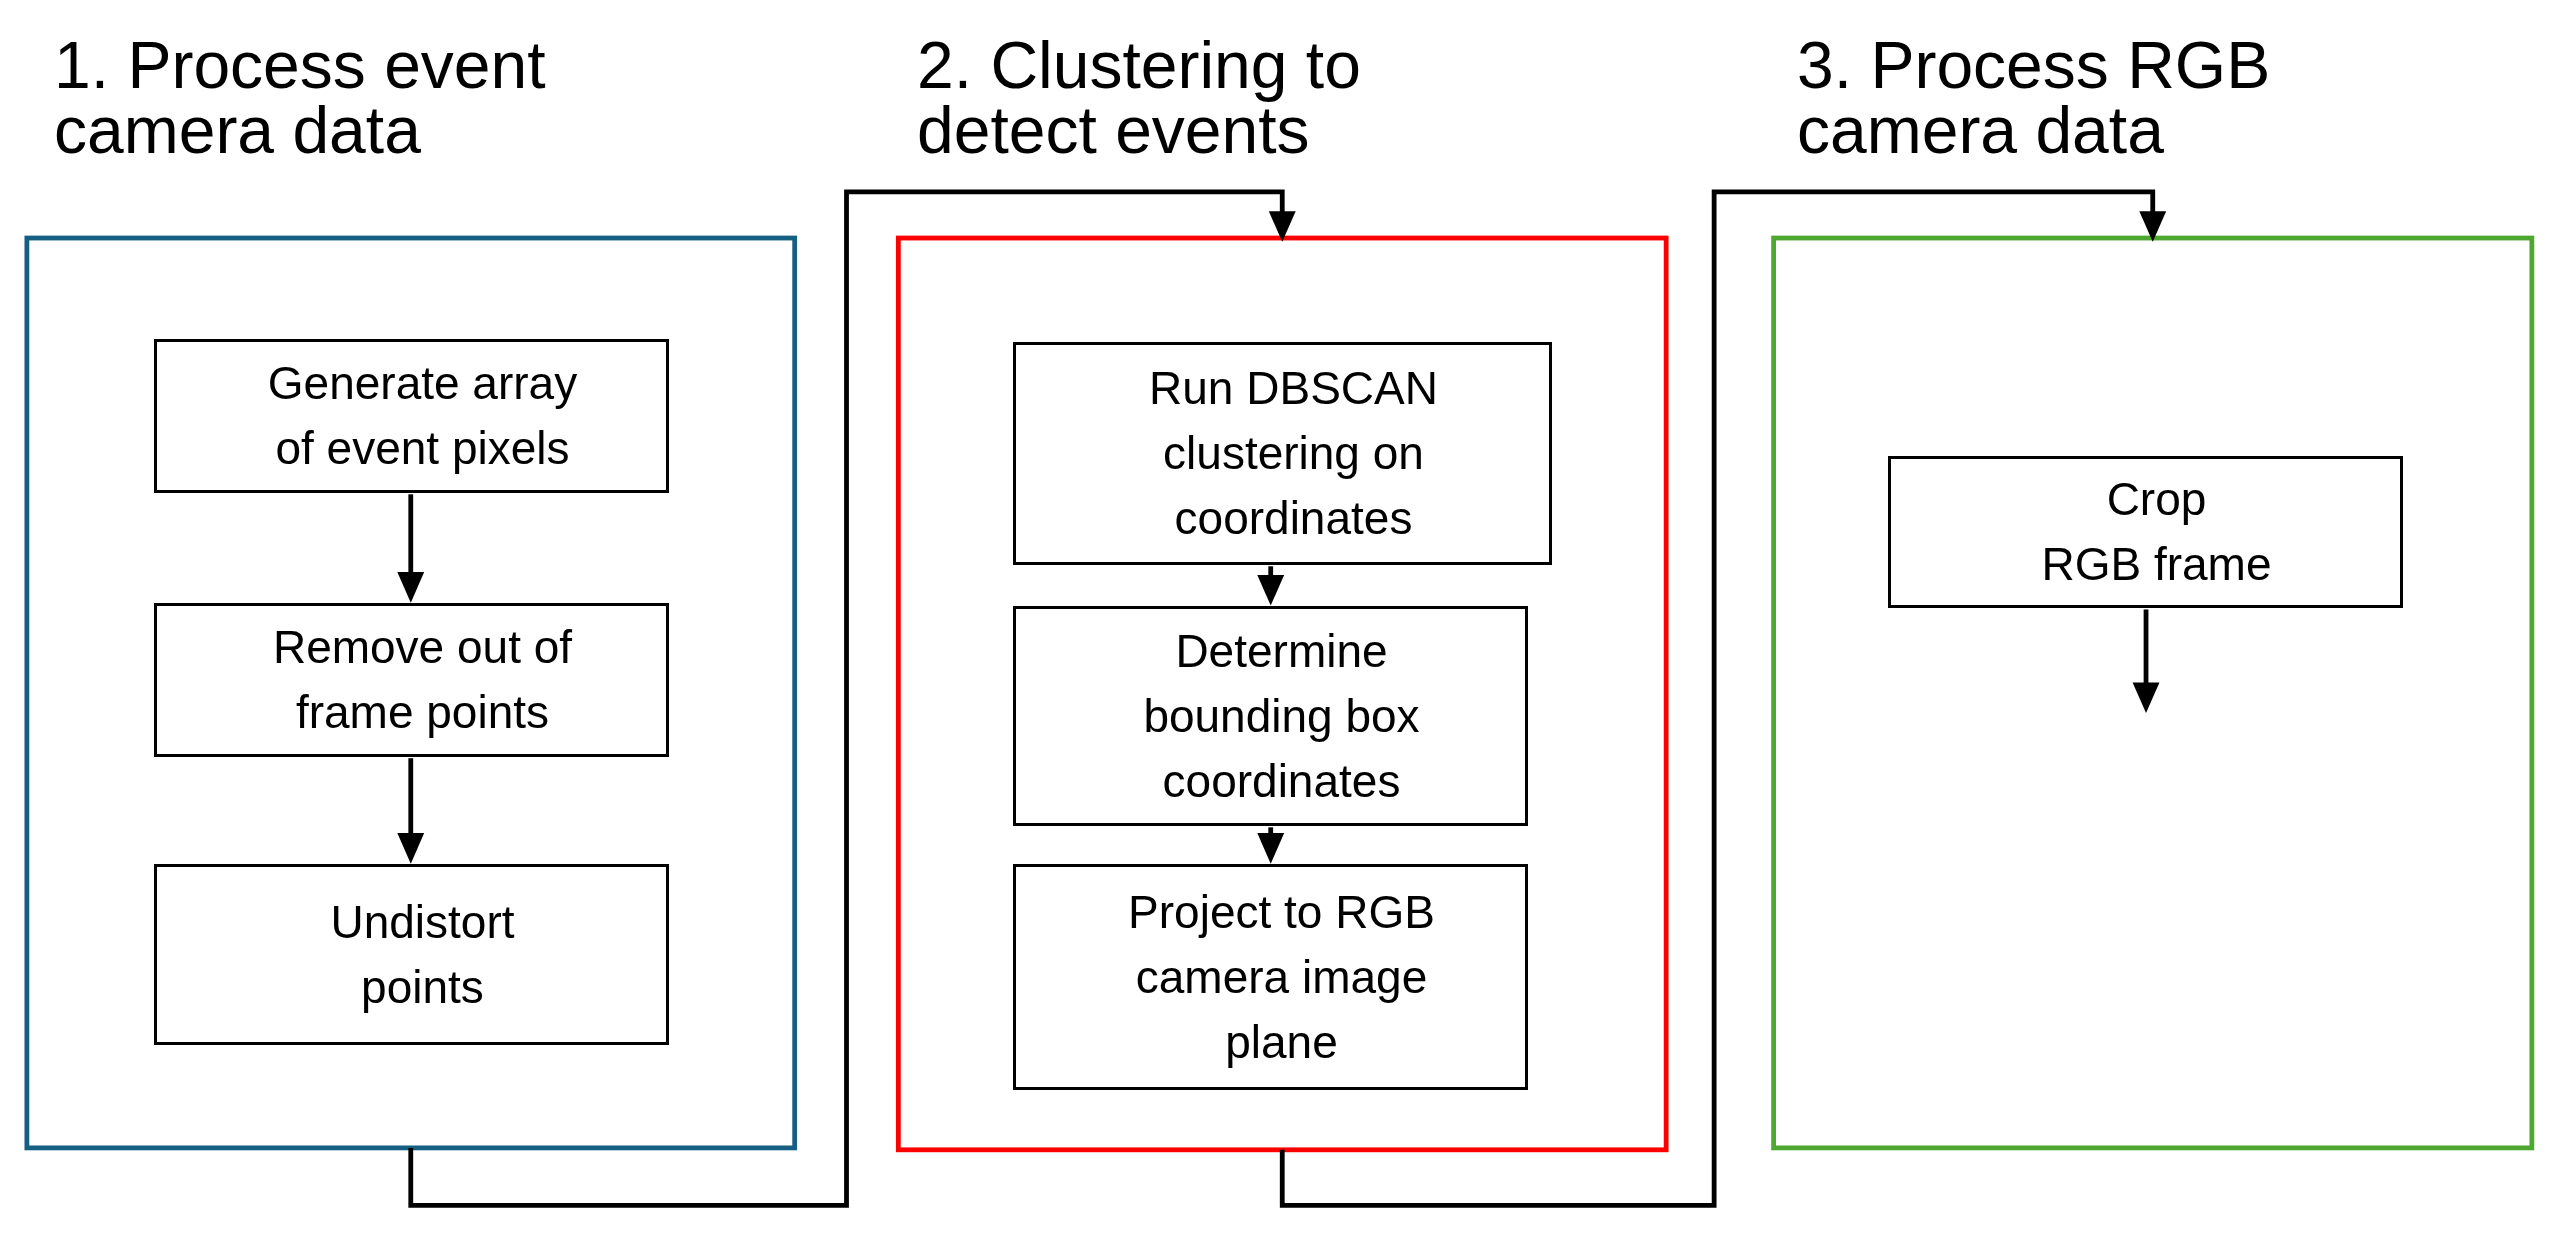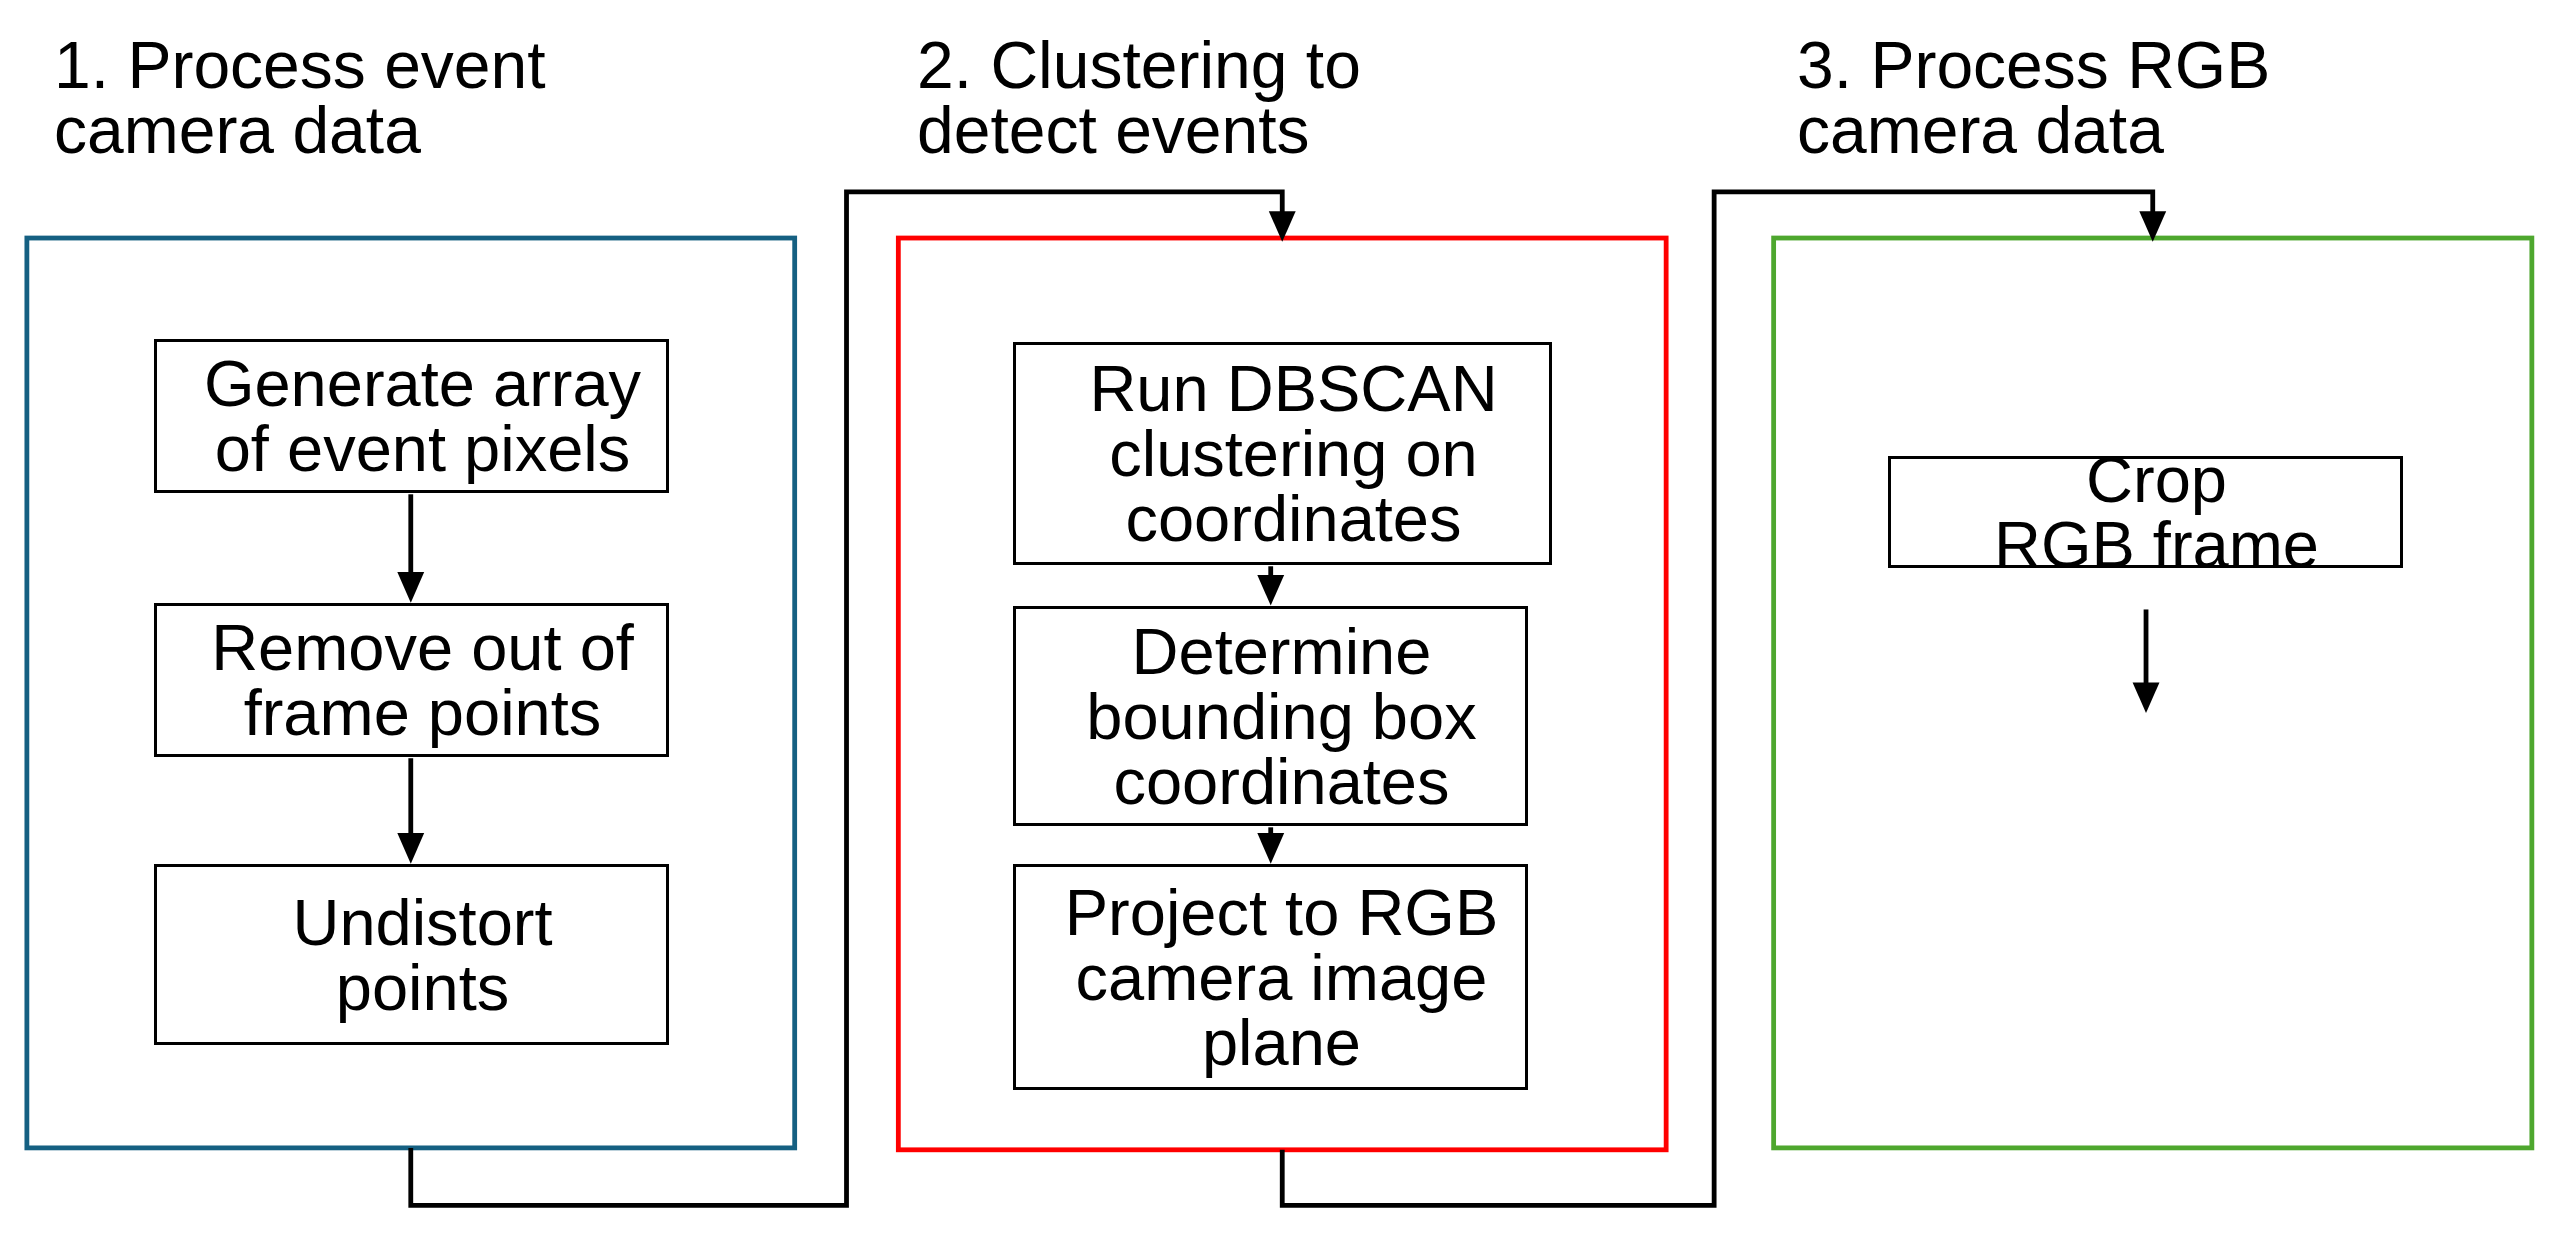--- a/index.html
+++ b/index.html
@@ -28,39 +28,39 @@
   .step {
     position: absolute;
     box-sizing: border-box;
     border: 3.8px solid #000000;
     background: #ffffff;
     display: flex;
     align-items: center;
     justify-content: center;
     text-align: center;
     white-space: pre-line;
-    font-size: 65px;
+    font-size: 46px;
     line-height: 65px;
     color: #000000;
     padding-left: 22px;
   }
   
   .t1 { left: 54px;   top: 33px; }
   .t2 { left: 917px;  top: 33px; }
   .t3 { left: 1797px; top: 33px; }
   
   .s1a { left: 154px;  top: 339px; width: 515px; height: 154px; }
   .s1b { left: 154px;  top: 603px; width: 515px; height: 154px; }
   .s1c { left: 154px;  top: 864px; width: 515px; height: 181px; }
   
   .s2a { left: 1013px; top: 342px; width: 539px; height: 223px; }
   .s2b { left: 1013px; top: 606px; width: 515px; height: 220px; }
   .s2c { left: 1013px; top: 864px; width: 515px; height: 226px; }
   
-  .s3a { left: 1888px; top: 456px; width: 515px; height: 112px; }
+  .s3a { left: 1888px; top: 456px; width: 515px; height: 152px; }
   .s3b { left: 1888px; top: 713px; width: 515px; height: 225px; }
 </style>
 </head>
 <body>
 
 <div class="canvas">
 
   <svg class="layer" viewBox="0 0 2684 1293" xmlns="http://www.w3.org/2000/svg">
 
     <rect x="28" y="248" width="800" height="948" fill="none" stroke-width="5" stroke="#156082"></rect>

